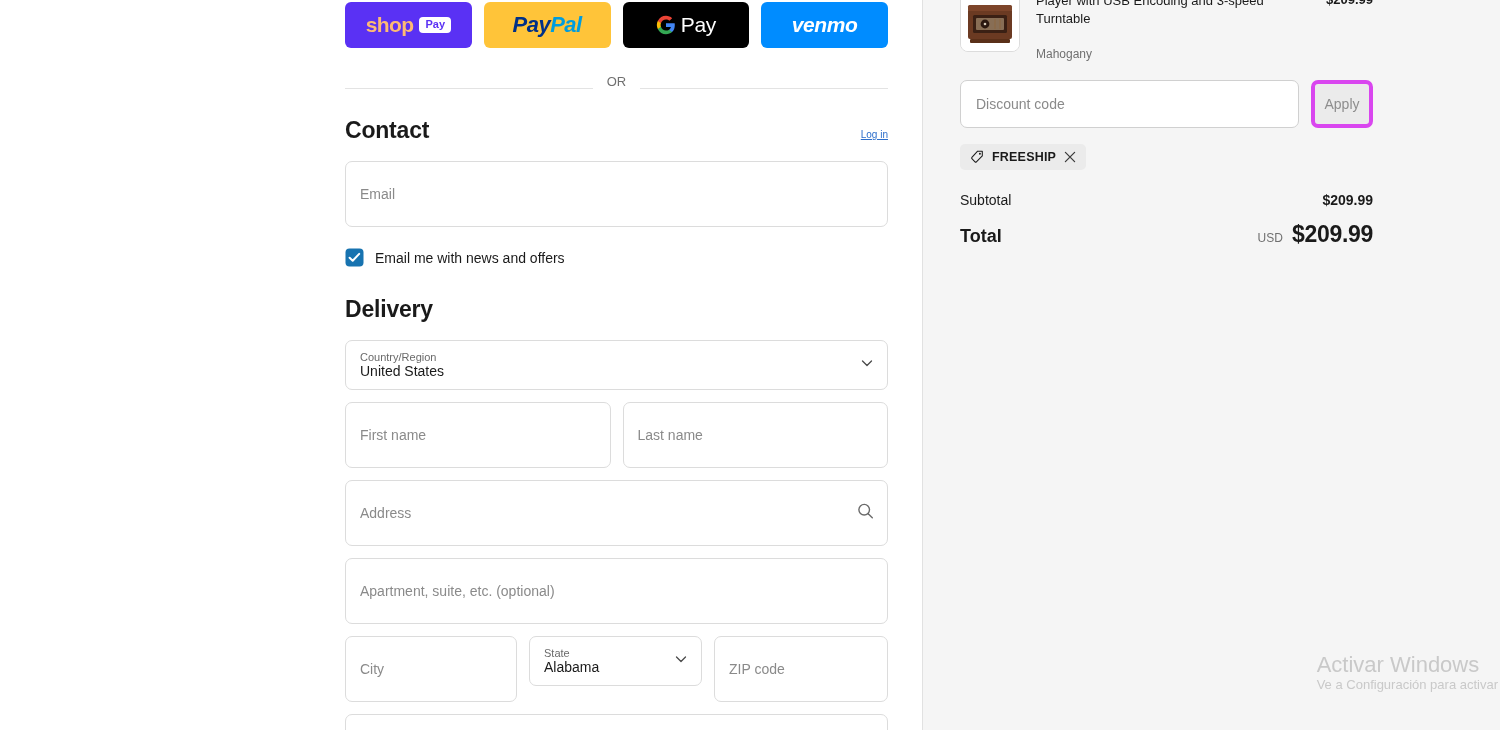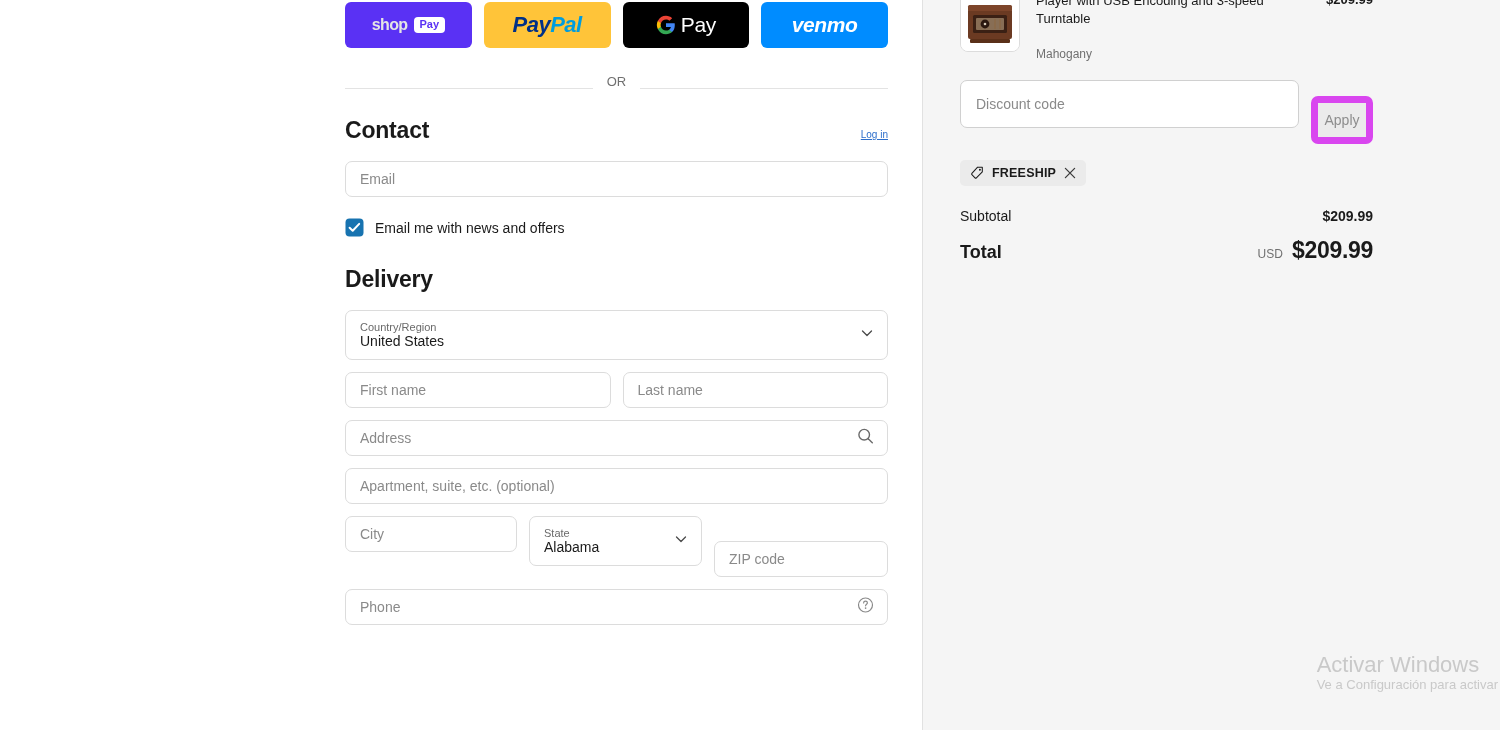--- a/index.html
+++ b/index.html
@@ -19,21 +19,21 @@
   .left-inner { width: 543px; margin-left: 345px; padding-top: 2px; }
 
   
   .express-row { display: flex; gap: 12px; }
   .pay-btn {
     height: 46px; flex: 1; border-radius: 6px; border: none;
     display: flex; align-items: center; justify-content: center;
     cursor: pointer; font-family: "Liberation Sans", sans-serif;
   }
   .btn-shoppay { background: #5a31f4; gap: 6px; }
-  .shoppay-word { color: #e5e5e5; font-size: 16px; font-weight: bold; letter-spacing: -0.6px; }
+  .shoppay-word { color: #fdba74; font-size: 21px; font-weight: bold; letter-spacing: -0.6px; }
   .shoppay-badge {
     background: #fff; color: #5a31f4; font-size: 11px; font-weight: bold;
     border-radius: 4px; padding: 2px 6px 3px; line-height: 1;
   }
   .btn-paypal { background: #ffc439; }
   .pp-a { color: #003087; font-size: 22px; font-weight: bold; font-style: italic; letter-spacing: -0.5px; }
   .pp-b { color: #009cde; font-size: 22px; font-weight: bold; font-style: italic; letter-spacing: -0.5px; }
   .btn-gpay { background: #000000; gap: 5px; }
   .gpay-word { color: #ffffff; font-size: 21px; letter-spacing: -0.3px; }
   .btn-venmo { background: #008cff; }
@@ -44,21 +44,21 @@
   .or-line { flex: 1; height: 1px; background: #e3e3e3; }
   .or-text { font-size: 13px; color: #707070; }
 
   
   .sec-head { display: flex; align-items: baseline; justify-content: space-between; }
   .sec-title { font-size: 23px; font-weight: bold; color: #1a1a1a; letter-spacing: -0.2px; }
   .login-link { font-size: 10px; color: #2c6ecb; text-decoration: underline; cursor: pointer; }
 
   
   .field {
-    position: relative; height: 36px; border: 1px solid #dcdcdc;
+    position: relative; height: 66px; border: 1px solid #dcdcdc;
     border-radius: 7px; background: #fff; display: flex; align-items: center;
     padding: 0 14px; cursor: text;
   }
   .field.sel { cursor: pointer; }
   .ph { font-size: 14px; color: #8a8a8a; }
   .sel-label { font-size: 11px; color: #6a6a6a; line-height: 1.1; }
   .sel-val { font-size: 14px; color: #1a1a1a; line-height: 1.25; }
   .sel-stack { display: flex; flex-direction: column; justify-content: center; padding-top: 2px; }
   .fld-icon { position: absolute; right: 13px; top: 50%; transform: translateY(-50%); }
   .row { display: flex; gap: 12px; }
@@ -81,24 +81,23 @@
   .li-title { font-size: 13px; color: #1a1a1a; line-height: 1.35; }
   .li-price { font-size: 13px; color: #1a1a1a; font-weight: bold; white-space: nowrap; }
   .li-variant { font-size: 12px; color: #707070; margin-top: 20px; }
 
   .discount-row { display: flex; gap: 12px; margin-top: 19px; }
   .disc-input {
     flex: 1; height: 48px; border: 1px solid #d0d0d0; border-radius: 7px;
     background: #fff; display: flex; align-items: center; padding: 0 15px; cursor: text;
   }
   .apply-btn {
-    width: 62px; height: 48px; border: 7px solid #d946ef; border-radius: 7px;
+    width: 62px; height: 48px; border: 4px solid #d946ef; border-radius: 7px;
     background: #ebebeb; color: #8d8d8d; font-size: 14px; cursor: pointer;
     font-family: "Liberation Sans", sans-serif;
-    margin-top: 16px;
   }
   .tag-pill {
     display: inline-flex; align-items: center; gap: 8px; margin-top: 16px;
     background: #ebebeb; border-radius: 5px; padding: 6px 10px; cursor: default;
   }
   .tag-text { font-size: 12.5px; font-weight: bold; color: #1a1a1a; letter-spacing: 0.2px; }
   .tag-x { cursor: pointer; display: flex; align-items: center; }
 
   .totals { margin-top: 22px; }
   .tot-row { display: flex; justify-content: space-between; align-items: baseline; margin-bottom: 11px; }
@@ -224,21 +223,21 @@
           <span class="sel-stack">
             <span class="sel-label">State</span>
             <span class="sel-val">Alabama</span>
           </span>
           <span class="fld-icon">
             <svg width="14" height="14" viewBox="0 0 14 14">
                 <path d="M2.5 5 L7 9.5 L11.5 5" stroke="#4a4a4a" stroke-width="1.3" fill="none" stroke-linecap="round" stroke-linejoin="round"></path>
               </svg>
           </span>
         </div>
-        <div class="field" style="flex:1;margin-top:25px;">
+        <div class="field" style="flex:1;">
           <span class="ph">ZIP code</span>
         </div>
       </div>
 
       <div class="field mt12">
         <span class="ph">Phone</span>
         <span class="fld-icon">
           <svg width="17" height="17" viewBox="0 0 17 17">
             <circle cx="8.5" cy="8.5" r="7" stroke="#8a8a8a" stroke-width="1.2" fill="none"></circle>
             <path d="M6.6 6.4 C6.6 5.3 7.5 4.7 8.5 4.7 C9.6 4.7 10.4 5.4 10.4 6.4 C10.4 7.6 8.6 7.8 8.6 9.3" stroke="#8a8a8a" stroke-width="1.2" fill="none" stroke-linecap="round"></path>

